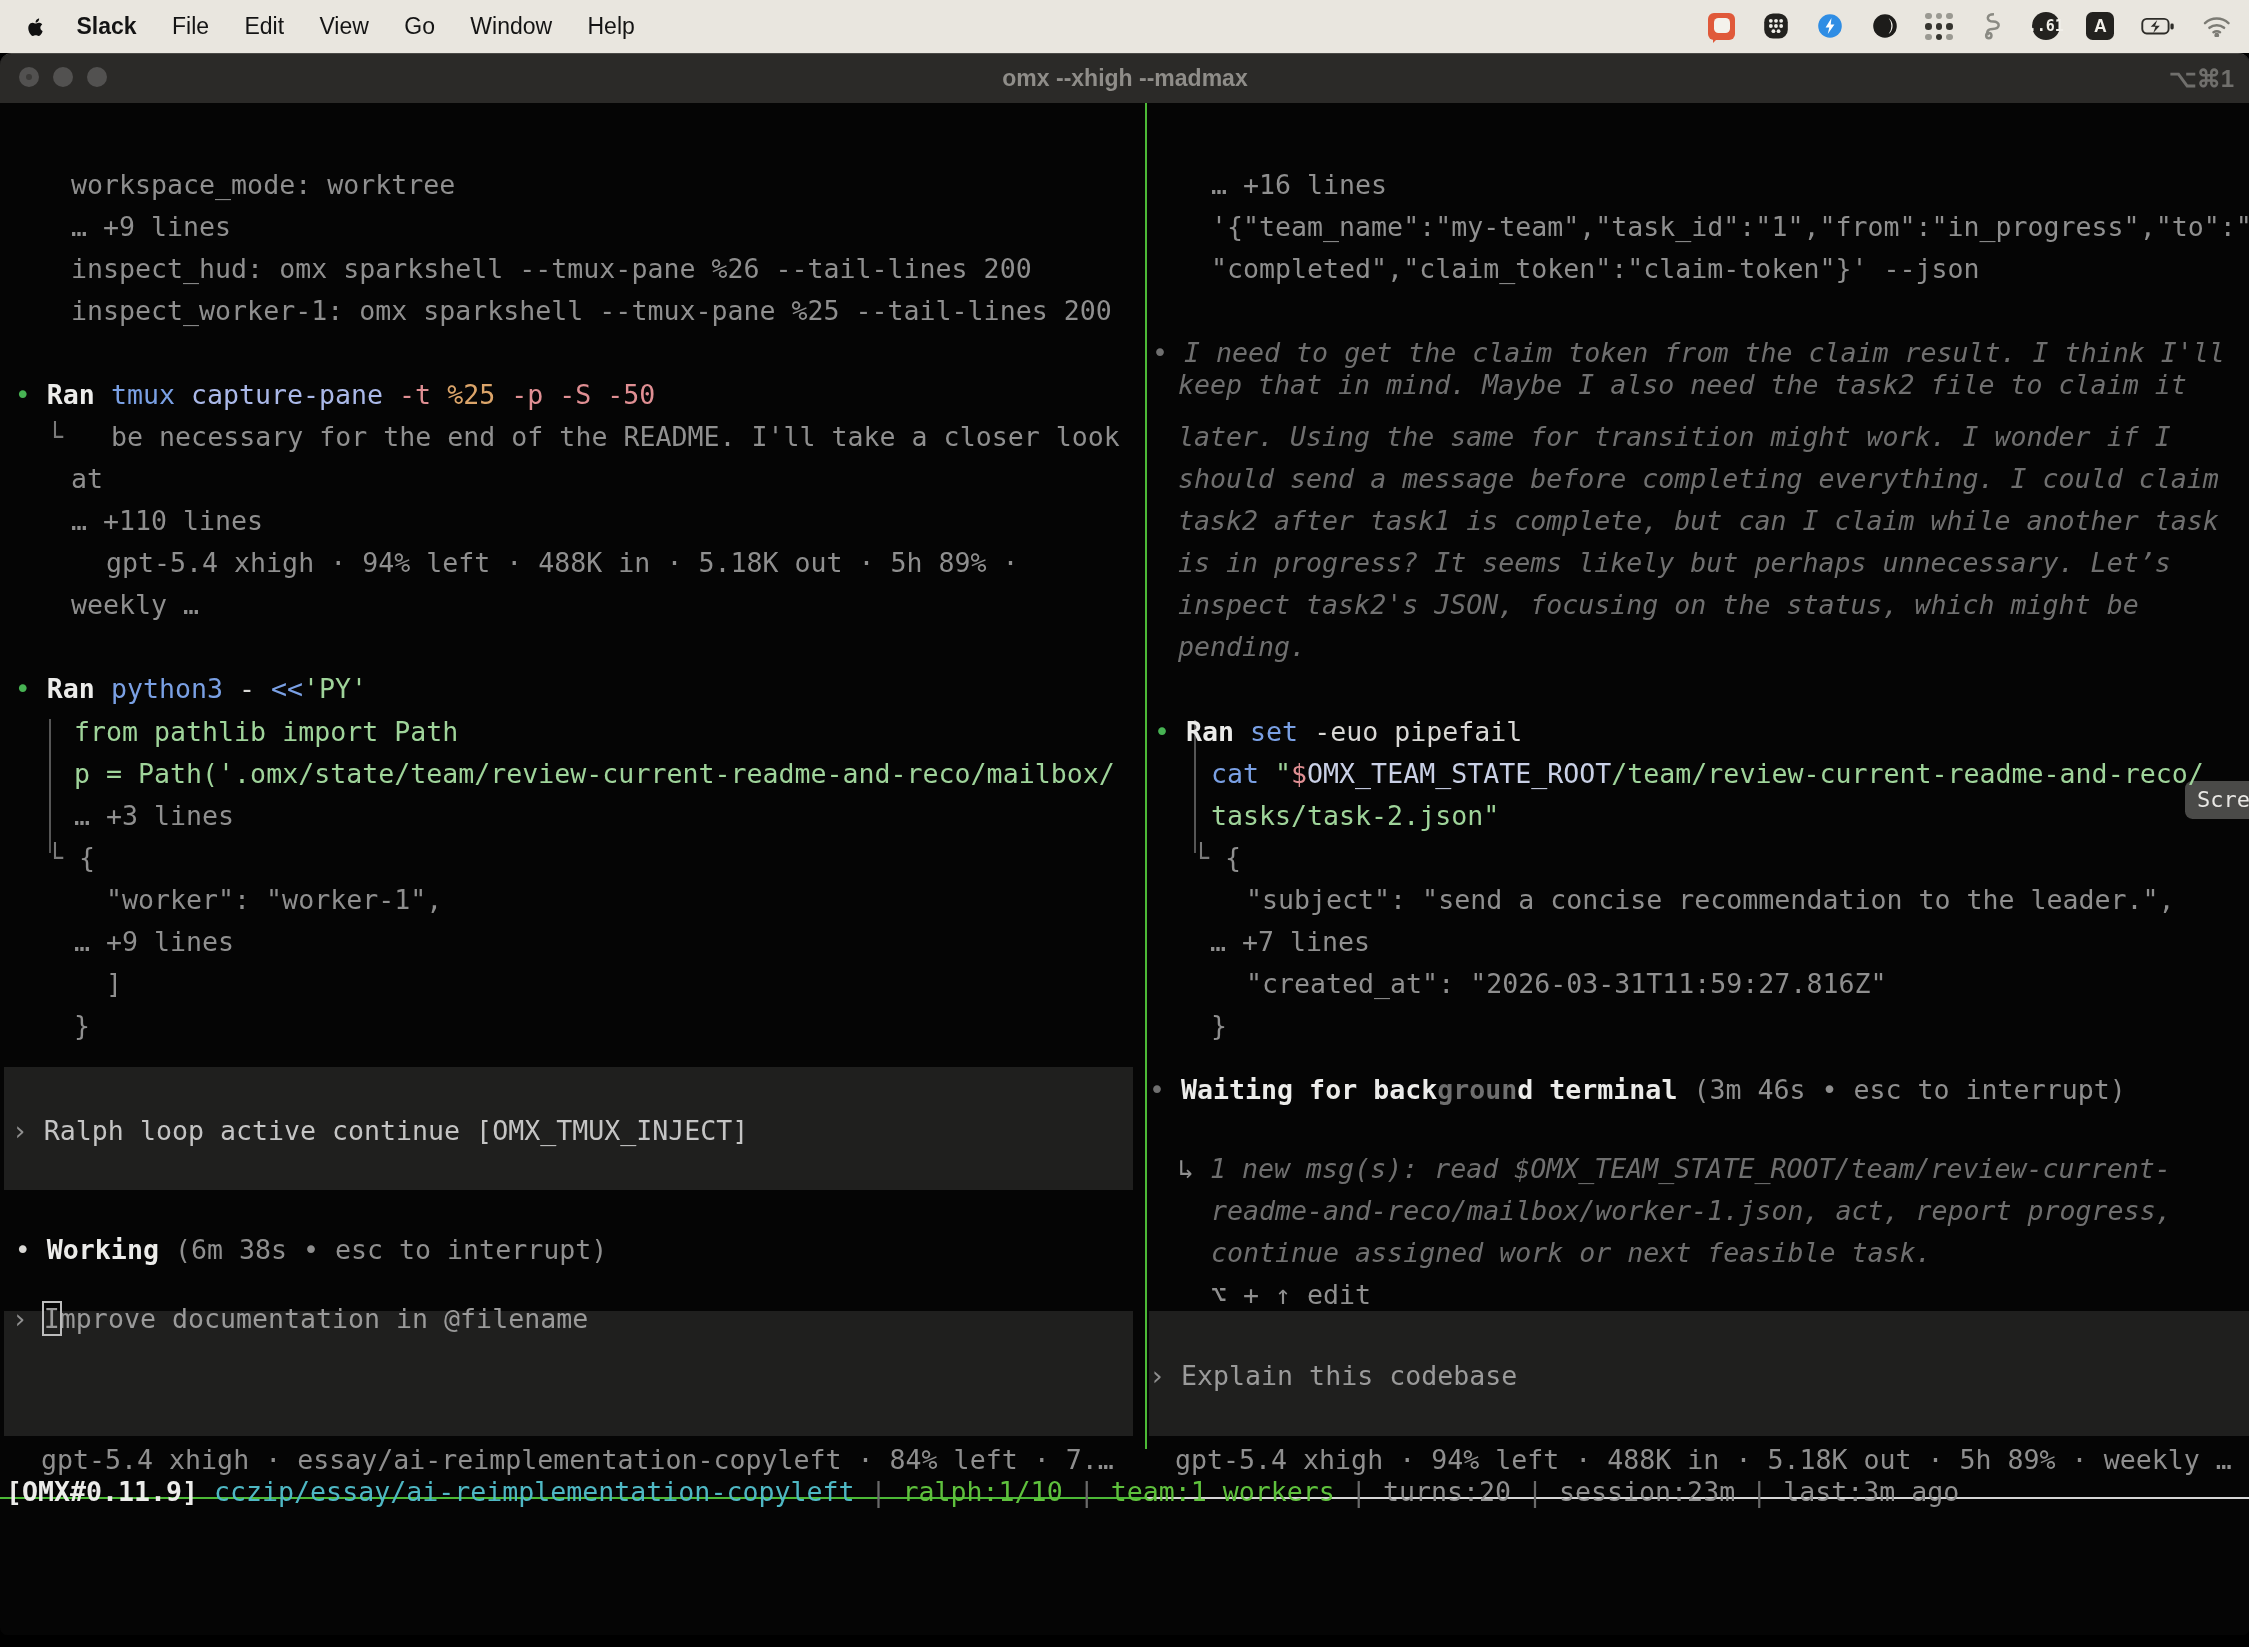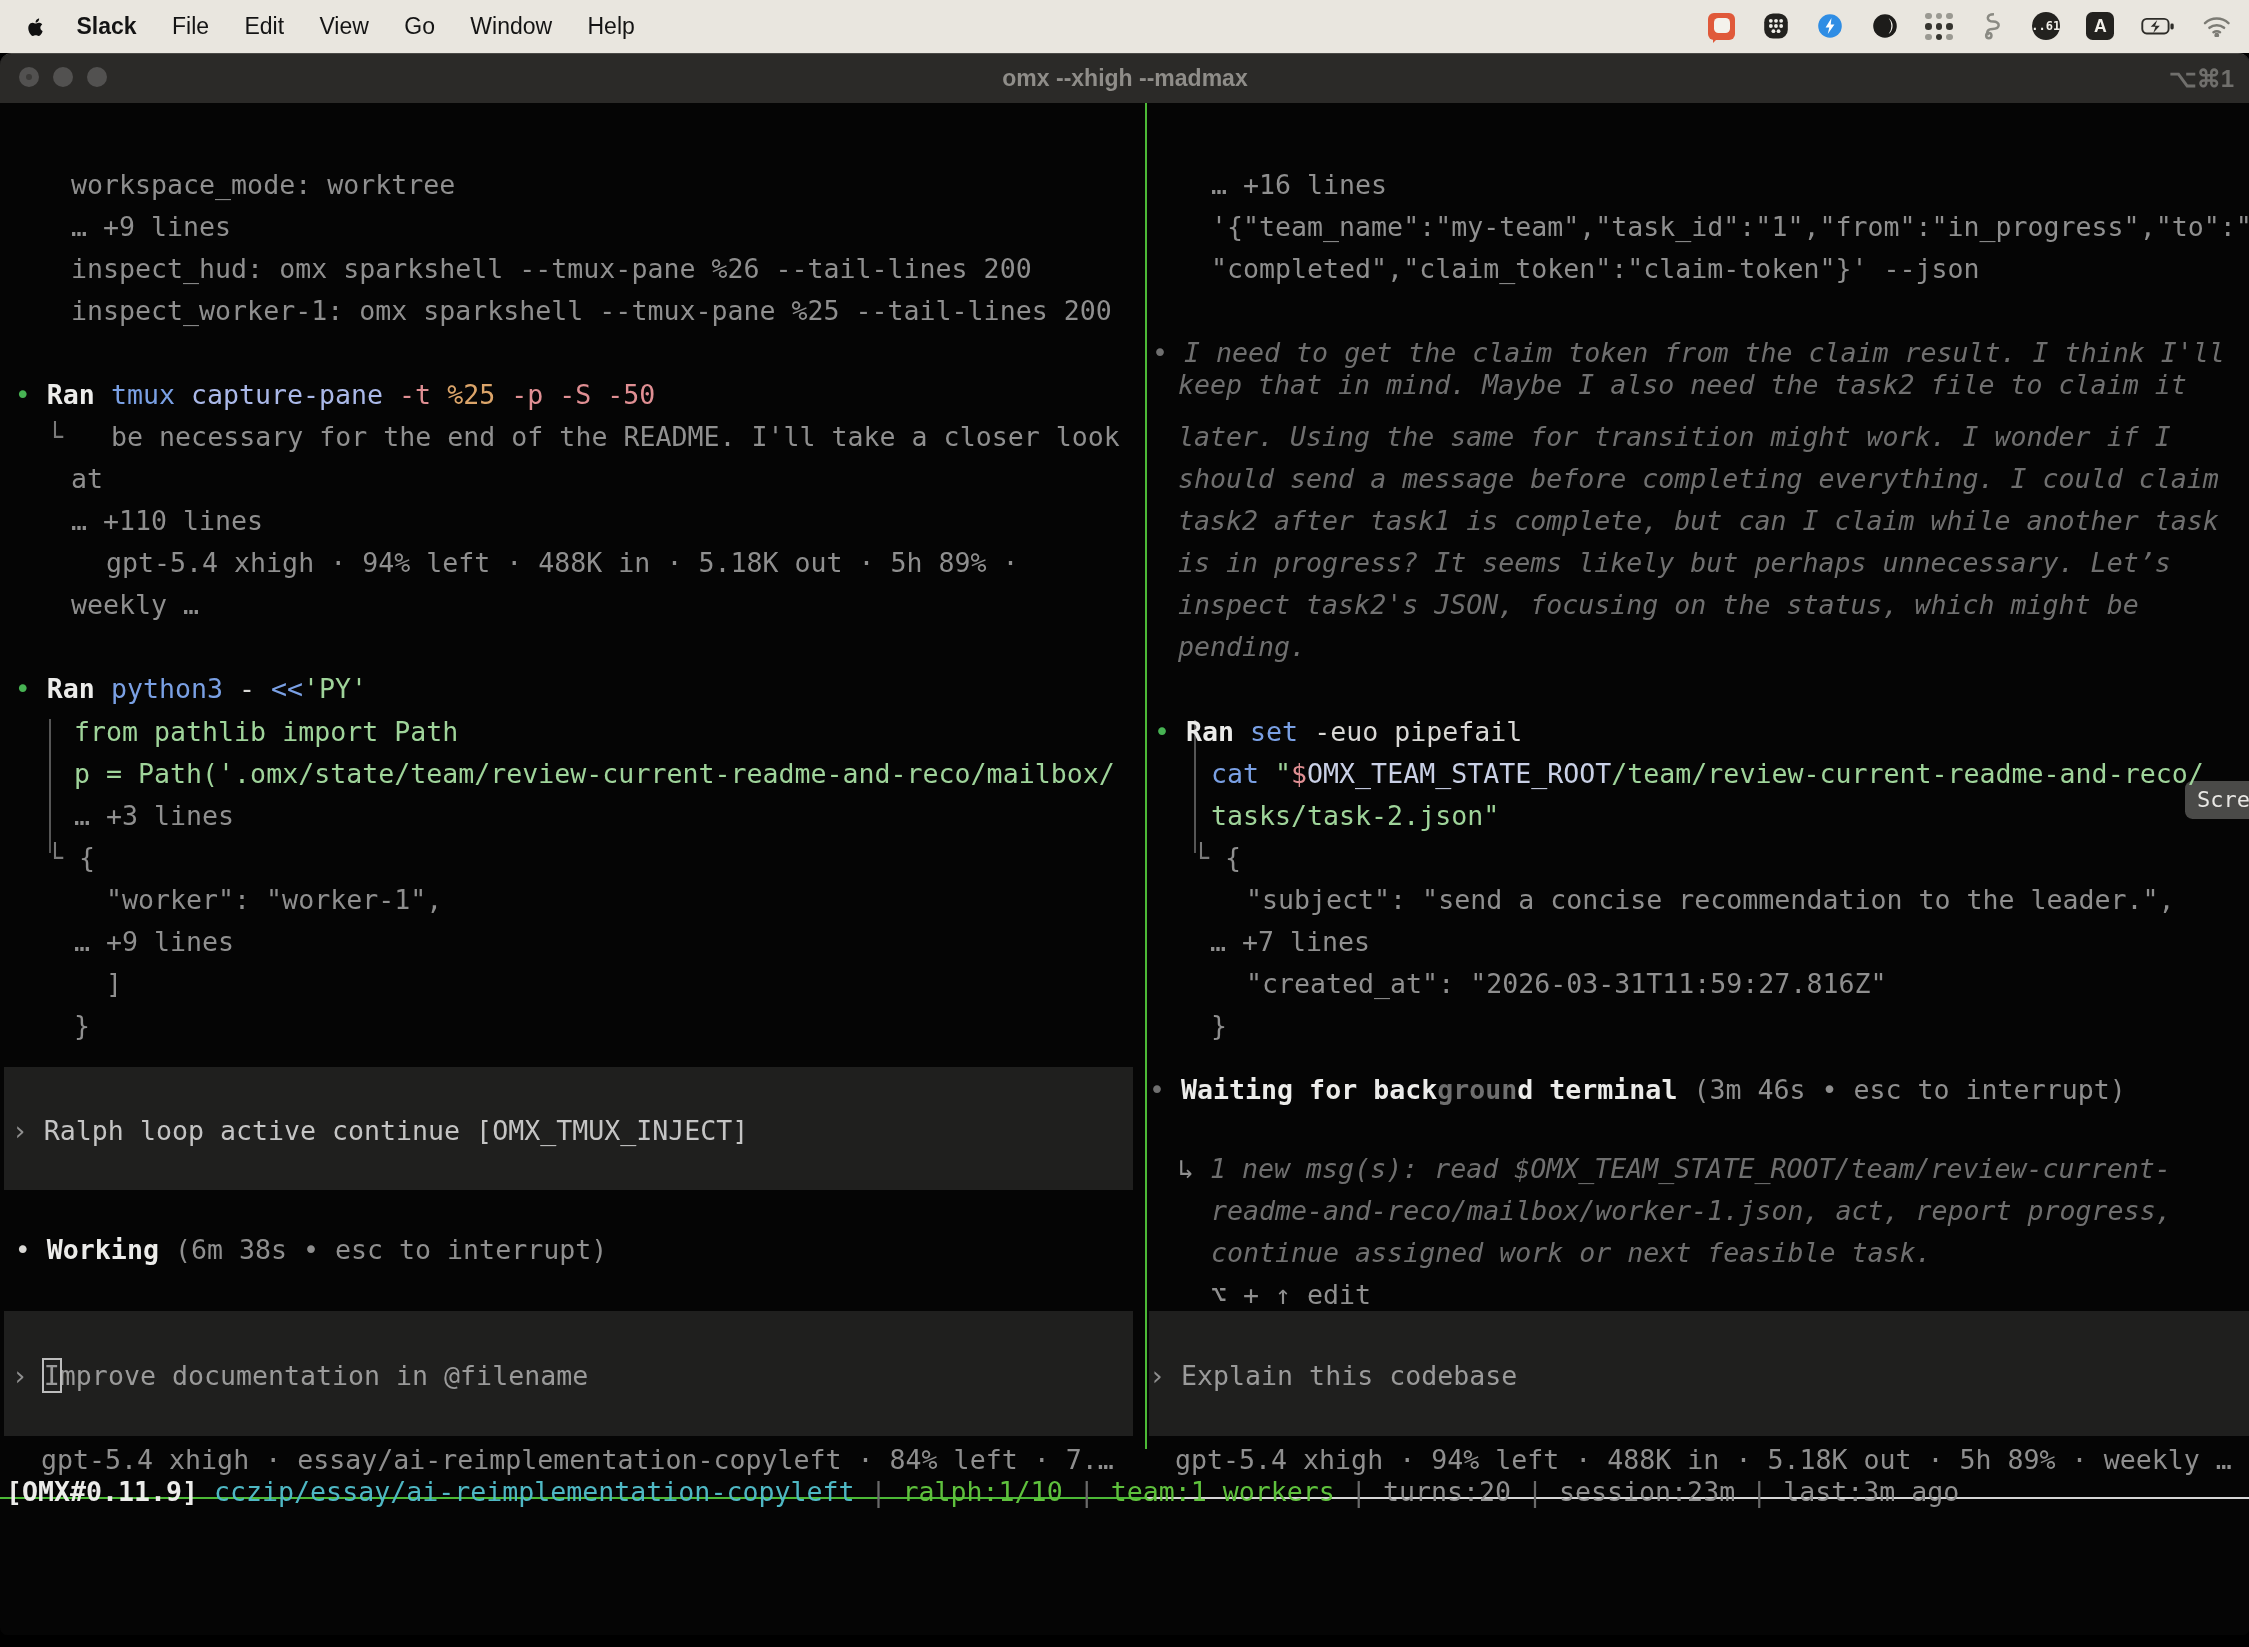--- a/index.html
+++ b/index.html
@@ -16,21 +16,21 @@
   #status-icons{margin-left:auto;display:flex;align-items:center;gap:26.6px;margin-right:19px;}
   .sicon{display:flex;align-items:center;justify-content:center;}
   .icon-orange{width:26.6px;height:26.6px;background:#e0593a;border-radius:5.9px;position:relative;}
   .icon-orange .inner{position:absolute;left:5.2px;top:4.4px;width:16px;height:15.5px;background:#f4f2ec;border-radius:4.4px;}
   .icon-orange .tail{position:absolute;left:4.4px;bottom:-3px;width:0;height:0;
       border-left:7.4px solid #e0593a;border-bottom:7.4px solid transparent;}
   .icon-dark-round{width:28px;height:28px;background:#23221f;border-radius:50%;display:flex;
       align-items:center;justify-content:center;color:#f1efe9;}
   .icon-a{width:28px;height:28px;background:#23221f;border-radius:6.6px;display:flex;align-items:center;
       justify-content:center;color:#f1efe9;font-weight:700;font-size:17.7px;}
-  .c61{font-size:12px;font-weight:700;font-family:"DejaVu Sans Mono",monospace;}
+  .c61{font-size:15px;font-weight:700;font-family:"DejaVu Sans Mono",monospace;}
   .dotgrid{display:grid;grid-template-columns:repeat(3,7.4px);grid-auto-rows:7.4px;gap:3px;}
   .dotgrid i{width:6.6px;height:6.6px;border-radius:50%;display:block;}
 
   
   #window{position:absolute;left:0;top:53px;width:2250px;height:1581px;background:#060606;
           border-radius:11.8px 11.8px 7.4px 7.4px;overflow:hidden;border-top:1.5px solid #4a4946;}
   #titlebar{position:absolute;left:0;top:0;width:100%;height:49px;background:#2b2a28;}
   .tl{position:absolute;top:13.3px;width:20px;height:20px;border-radius:50%;background:#525150;}
   .tl.b1{left:19px;} .tl.b2{left:53px;} .tl.b3{left:87px;}
   .tl.b1::after{content:"";position:absolute;left:6.6px;top:6.6px;width:6.6px;height:6.6px;border-radius:50%;background:#3b3a38;}
@@ -201,21 +201,21 @@
         <div class="line" style="left: 74px; top: 608px;"><span class="seg gr">from pathlib import Path</span></div>
         <div class="line" style="left: 74px; top: 650px;"><span class="seg gr">p = Path('.omx/state/team/review-current-readme-and-reco/mailbox/</span></div>
         <div class="line" style="left: 74px; top: 692px;"><span class="seg g">… +3 lines</span></div>
         <div class="line" style="left: 47px; top: 734px;"><span class="seg g2">└ </span><span class="seg g">{</span></div>
         <div class="line" style="left: 106px; top: 776px;"><span class="seg g">"worker": "worker-1",</span></div>
         <div class="line" style="left: 74px; top: 818px;"><span class="seg g">… +9 lines</span></div>
         <div class="line" style="left: 106px; top: 860px;"><span class="seg g">]</span></div>
         <div class="line" style="left: 74px; top: 902px;"><span class="seg g">}</span></div>
         <div class="line" style="left: 11.8px; top: 1007px;"><span class="seg g">› </span><span class="seg bt">Ralph loop active continue [OMX_TMUX_INJECT]</span></div>
         <div class="line" style="left: 14.8px; top: 1126px;"><span class="seg w">• </span><span class="seg bw">Working</span><span class="seg g"> (6m 38s • esc to interrupt)</span></div>
-        <div class="line" style="left: 11.8px; top: 1252px; text-align: center;"><span class="seg g">› </span><span class="seg cur">I</span><span class="seg ph">mprove documentation in @filename</span></div>
+        <div class="line" style="left: 11.8px; top: 1195px; text-align: center;"><span class="seg g">› </span><span class="seg cur">I</span><span class="seg ph">mprove documentation in @filename</span></div>
         <div class="line" style="left: 41px; top: 1336px;"><span class="seg g">gpt-5.4 xhigh · essay/ai-reimplementation-copyleft · 84% left · 7.…</span></div>
         <div class="line" style="left: 1211px; top: 61px;"><span class="seg g">… +16 lines</span></div>
         <div class="line" style="left: 1211px; top: 103px;"><span class="seg g">'{"team_name":"my-team","task_id":"1","from":"in_progress","to":"</span></div>
         <div class="line" style="left: 1211px; top: 145px;"><span class="seg g">"completed","claim_token":"claim-token"}' --json</span></div>
         <div class="line" style="left: 1152px; top: 229px;"><span class="seg dm">• </span><span class="seg dm">I need to get the claim token from the claim result. I think I'll</span></div>
         <div class="line" style="left: 1178px; top: 261px;"><span class="seg dm">keep that in mind. Maybe I also need the task2 file to claim it</span></div>
         <div class="line" style="left: 1178px; top: 313px;"><span class="seg dm">later. Using the same for transition might work. I wonder if I</span></div>
         <div class="line" style="left: 1178px; top: 355px;"><span class="seg dm">should send a message before completing everything. I could claim</span></div>
         <div class="line" style="left: 1178px; top: 397px;"><span class="seg dm">task2 after task1 is complete, but can I claim while another task</span></div>
         <div class="line" style="left: 1178px; top: 439px;"><span class="seg dm">is in progress? It seems likely but perhaps unnecessary. Let’s</span></div>

